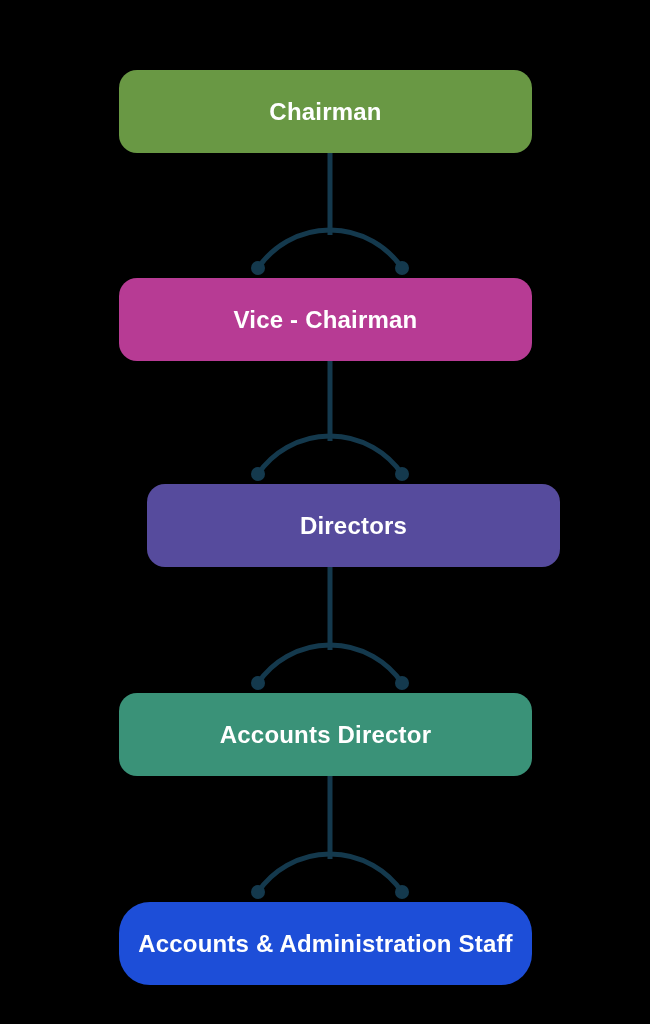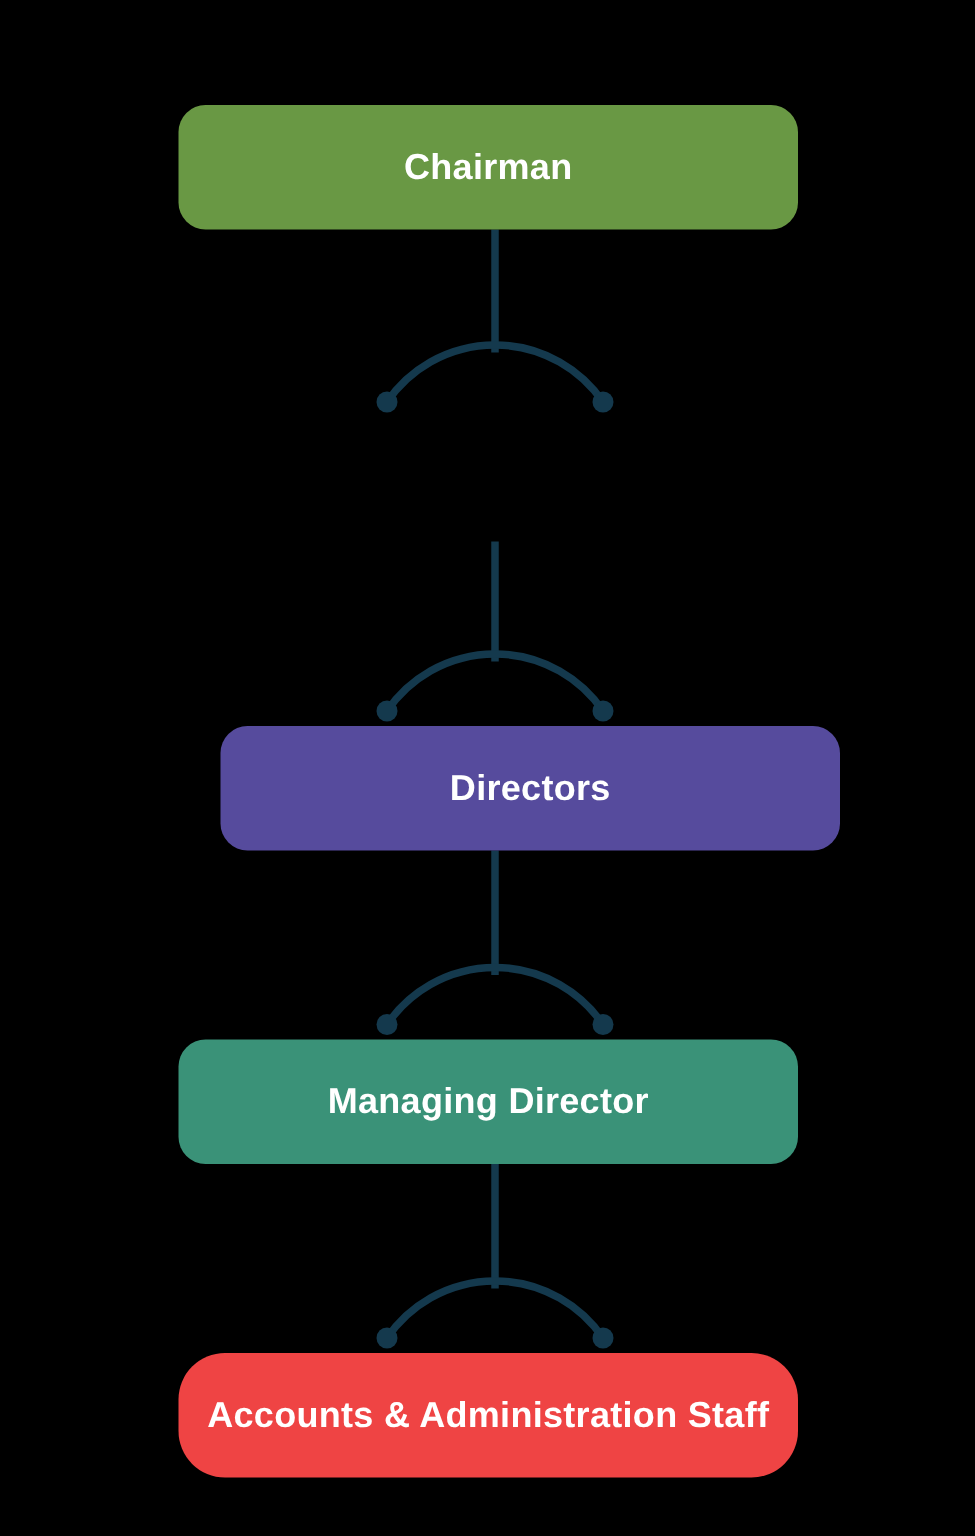--- a/index.html
+++ b/index.html
@@ -78,26 +78,29 @@
       <path d="M 258 892 A 87.2 87.2 0 0 1 402 892" style="stroke: rgb(20, 57, 77);"></path>
       <circle cx="258" cy="892" r="7" style="fill: rgb(20, 57, 77);"></circle>
       <circle cx="402" cy="892" r="7" style="fill: rgb(20, 57, 77);"></circle>
     </g>
   </svg>
 
   <div class="node n1" style="background: rgb(105, 152, 68);">
     <span class="label" style="color: rgb(255, 255, 255);">Chairman</span>
   </div>
 
+  <div class="node n2" style="background: rgb(183, 59, 148);">
+    <span class="label" style="color: rgb(255, 255, 255);">Vice - Chairman</span>
+  </div>
 
   <div class="node n3" style="background: rgb(86, 75, 157);">
     <span class="label" style="color: rgb(255, 255, 255);">Directors</span>
   </div>
 
   <div class="node n4" style="background: rgb(58, 146, 120);">
-    <span class="label" style="color: rgb(255, 255, 255);">Managing Director</span>
+    <span class="label" style="color: rgb(255, 255, 255);">Accounts Director</span>
   </div>
 
-  <div class="node n5" style="background: #ef4444; border-radius: 31px;">
+  <div class="node n5" style="background: #1d4ed8; border-radius: 31px;">
     <span class="label" style="color: rgb(255, 255, 255);">Accounts &amp; Administration Staff</span>
   </div>
 
 </div>
 
 </body></html>

